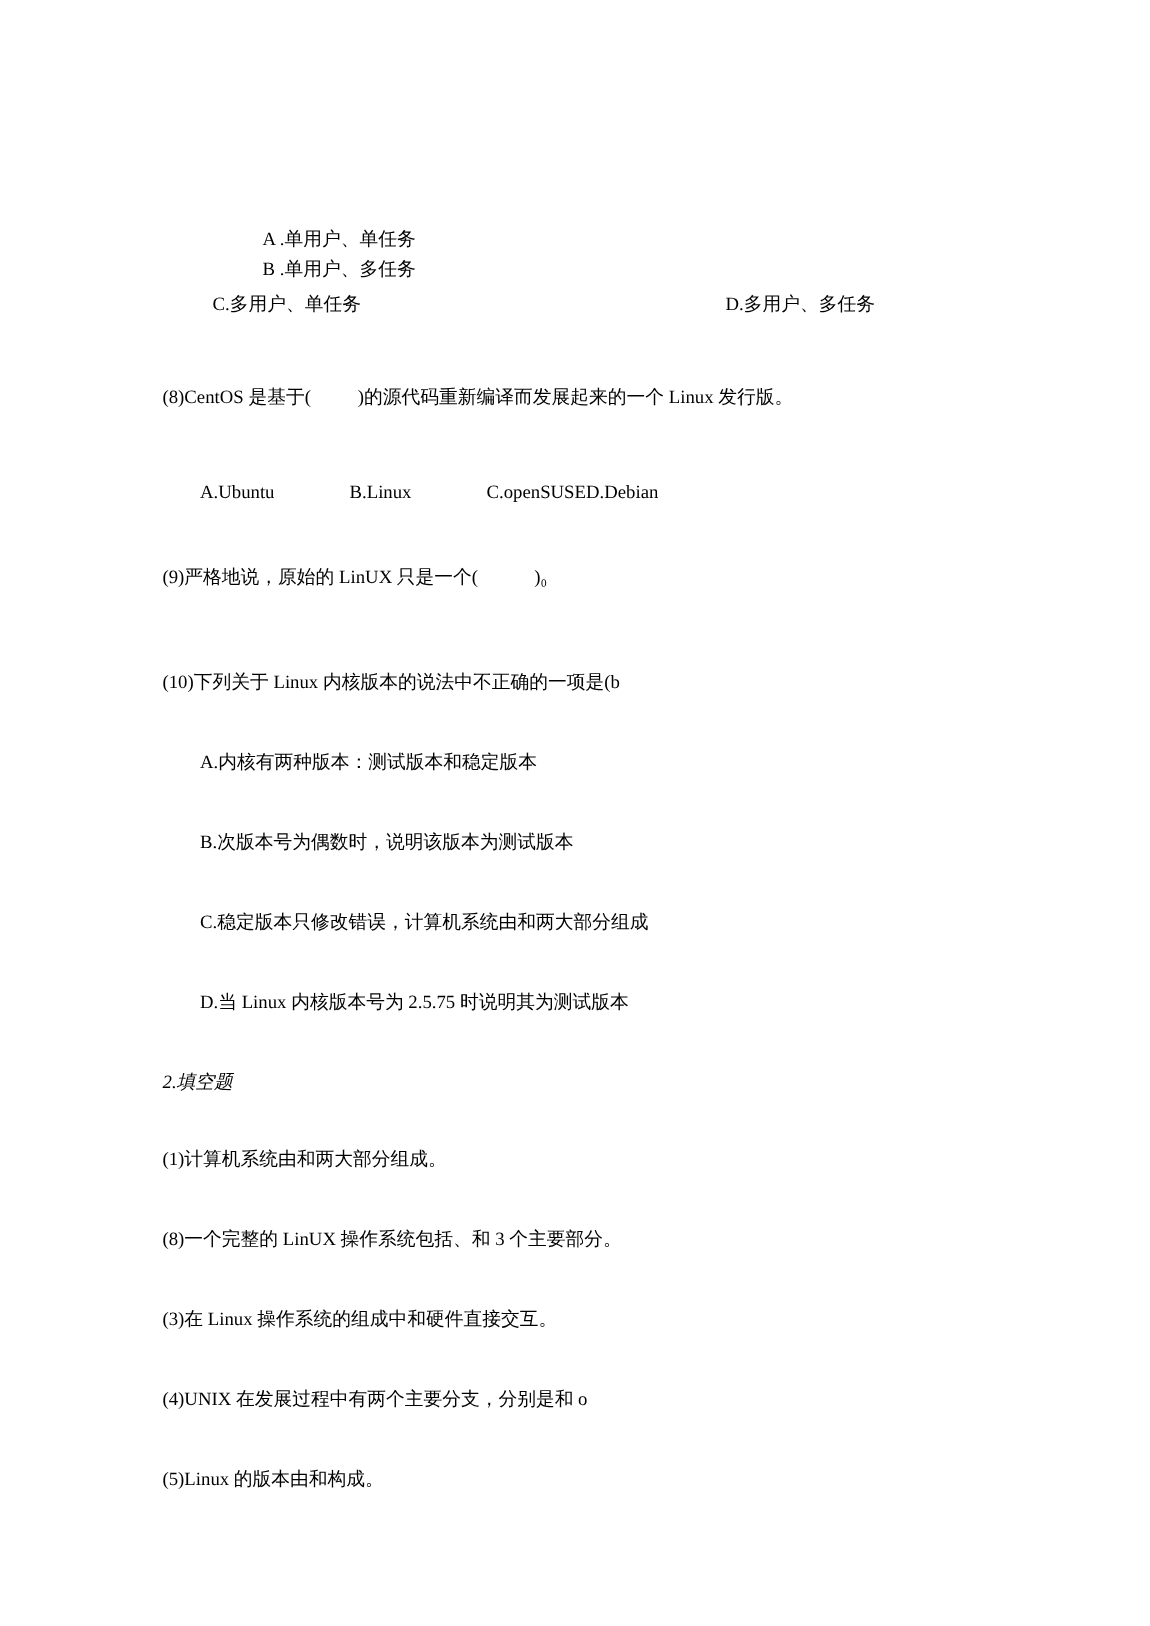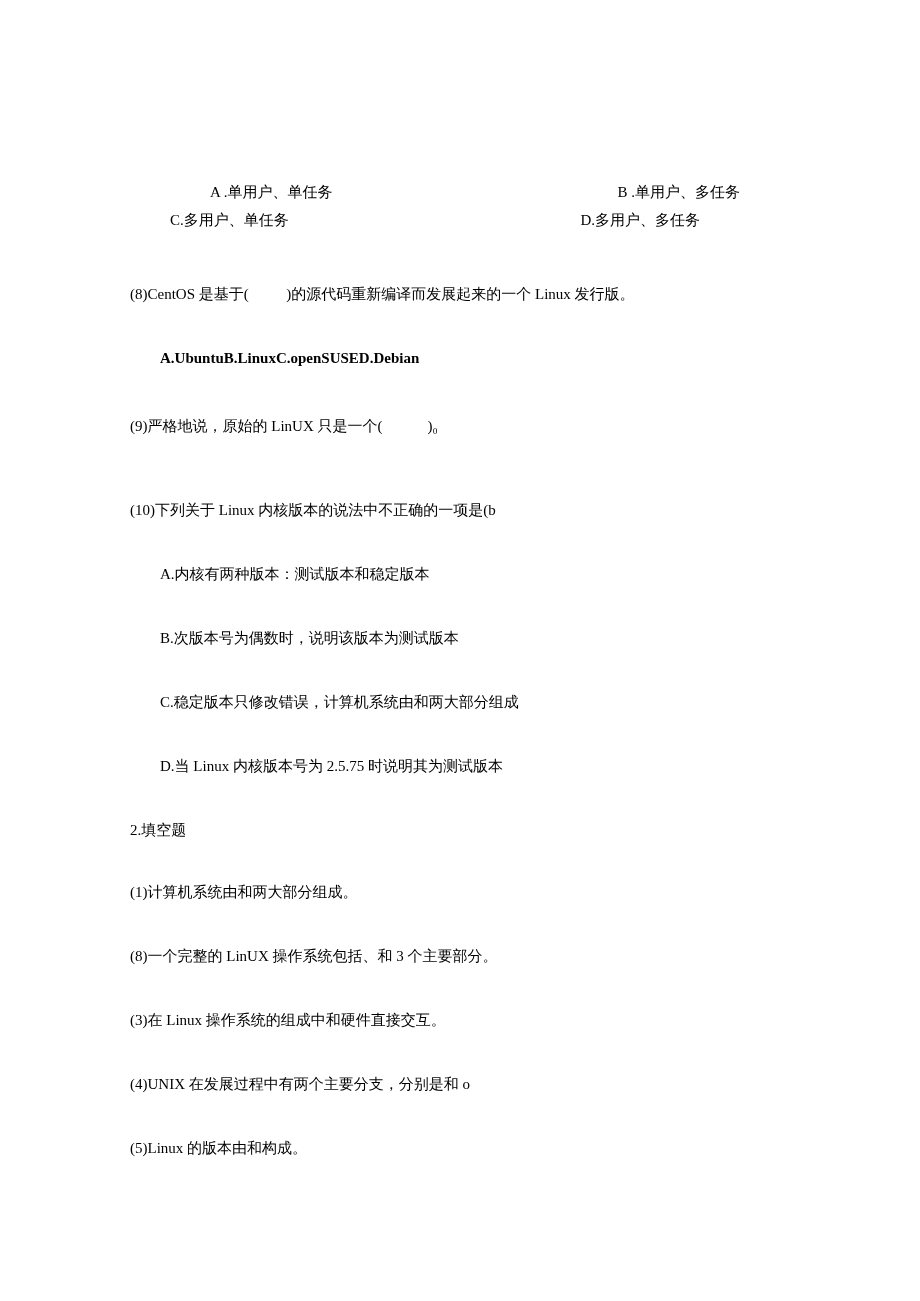--- a/index.html
+++ b/index.html
@@ -27,35 +27,36 @@
       margin-left: 40px;
     }
     .options-row {
       display: flex;
       justify-content: space-between;
       width: 530px;
       margin-bottom: 4px;
     }
     .options-row-indent {
       margin-left: 40px;
+      flex-direction: column;
     }
     .option-left {
       flex: 0 0 auto;
     }
     .option-right {
       flex: 0 0 auto;
     }
     .q8 {
       margin-top: 50px;
     }
     .q8-options {
-      margin-top: 40px;
+      margin-top: 52px;
       margin-left: 30px;
       display: flex;
-      font-weight: bold;
+      gap: 60px;
     }
     .q9 {
       margin-top: 44px;
     }
     .q9-options {
       margin-top: 40px;
       margin-left: 30px;
     }
     .q9-row {
       display: flex;
@@ -72,20 +73,21 @@
       margin-top: 40px;
       margin-left: 30px;
     }
     .q10-options p {
       margin-bottom: 40px;
       font-family: Liberation Serif, serif;
     }
     .section-title {
       margin-top: 10px;
       margin-bottom: 38px;
+      font-style: italic;
     }
     .fill-item {
       margin-bottom: 40px;
     }
     .fill-item:last-child {
       margin-bottom: 0;
     }
   </style>
 </head>
 <body>

